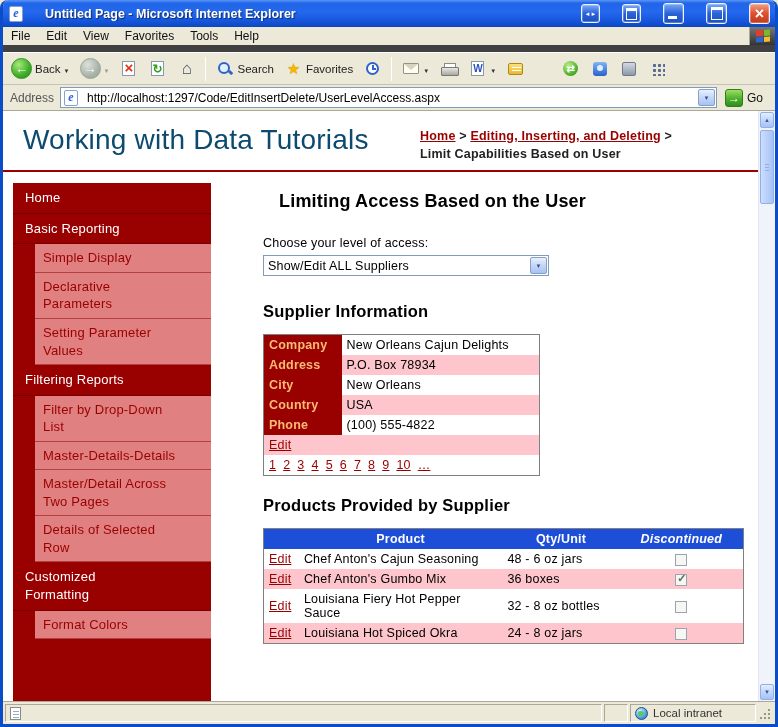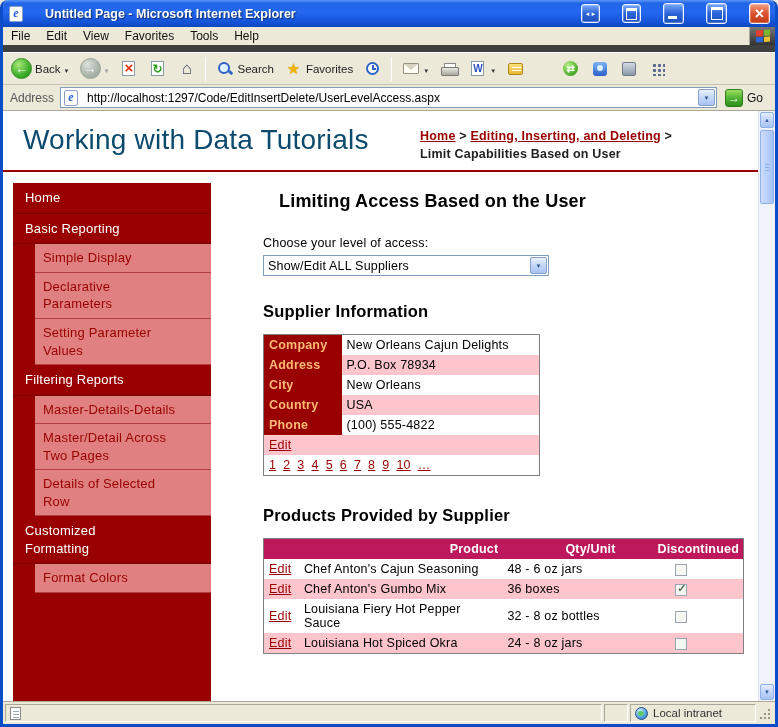--- a/index.html
+++ b/index.html
@@ -147,38 +147,38 @@
 
   
   .main { flex: 1; padding: 4px 14px 0 52px; letter-spacing: .2px; color: #000; }
   .main h1 { font-size: 18px; font-weight: bold; margin: 4px 16px 24px; }
   .access-label { font-size: 12.5px; margin-bottom: 5px; }
   .select { width: 286px; height: 21px; border: 1px solid #7f9db9; background: #fff;
     display: flex; align-items: center; font-size: 12.5px; cursor: default; }
   .select .val { flex: 1; padding-left: 4px; white-space: nowrap; overflow: hidden; }
   .select .drop-btn { margin-right: 1px; }
   .main h2 { font-size: 16.5px; font-weight: bold; margin: 26px 0 13px; }
-  .main h2.products-h { margin-top: 30px; }
+  .main h2.products-h { margin-top: 20px; }
 
   table { border-collapse: collapse; font-size: 12.5px; letter-spacing: .2px; }
   .supplier-table { border: 1px solid #808080; }
   .supplier-table td { padding: 3px 5px; }
   .supplier-table td.lbl { background: #990000; color: #fdba74; font-weight: bold; width: 78px; }
   .supplier-table td.val { width: 198px; background: #fff; }
   .supplier-table tr.alt td.val { background: #ffc5cc; }
   .edit-row td { background: #ffc5cc; padding: 3px 5px; }
   .pager-row td { background: #fff; padding: 3px 5px; }
   .pager-row a { margin-right: 7px; }
 
   .products-table { border: 1px solid #808080; width: 100%; table-layout: fixed; }
-  .products-table th { background: #be185d; color: #fff; font-weight: bold; padding: 3px 4px; text-align: right; }
+  .products-table th { background: #1d4ed8; color: #fff; font-weight: bold; padding: 3px 4px; text-align: center; }
   .products-table th.h0 { width: 32px; }
   .products-table th.h1 { width: 184px; }
   .products-table th.h2 { width: 106px; }
-  .products-table th.h3 { width: 112px; }
+  .products-table th.h3 { width: 112px; font-style: italic; }
   .products-table td { padding: 3px 5px; vertical-align: middle; background: #fff; }
   .products-table tr.alt td { background: #ffc5cc; }
   .disc-cell { text-align: center; }
   .checkbox { display: inline-block; width: 12px; height: 12px; border: 1px solid #99a4ae;
     background: #f6f6f2; position: relative; vertical-align: middle; }
   .checkbox.checked::after { content: "✓"; position: absolute; left: 1px; top: -3px;
     font-size: 11px; font-weight: bold; color: #5c6e5c; }
 
   
   .scrollbar { position: absolute; top: 0; right: 0; bottom: 0; width: 17px;
@@ -361,20 +361,21 @@
       </div>
 
       <div class="content-row">
         <nav class="sidebar">
             <a class="side-item top">Home</a>
             <a class="side-item top">Basic Reporting</a>
             <a class="side-item sub">Simple Display</a>
             <a class="side-item sub">Declarative Parameters</a>
             <a class="side-item sub">Setting Parameter Values</a>
             <a class="side-item top">Filtering Reports</a>
+            <a class="side-item sub">Filter by Drop-Down List</a>
             <a class="side-item sub">Master-Details-Details</a>
             <a class="side-item sub">Master/Detail Across Two Pages</a>
             <a class="side-item sub">Details of Selected Row</a>
             <a class="side-item top">Customized Formatting</a>
             <a class="side-item sub">Format Colors</a>
           </nav>
 
         <div class="main">
           <h1>Limiting Access Based on the User</h1>
 

